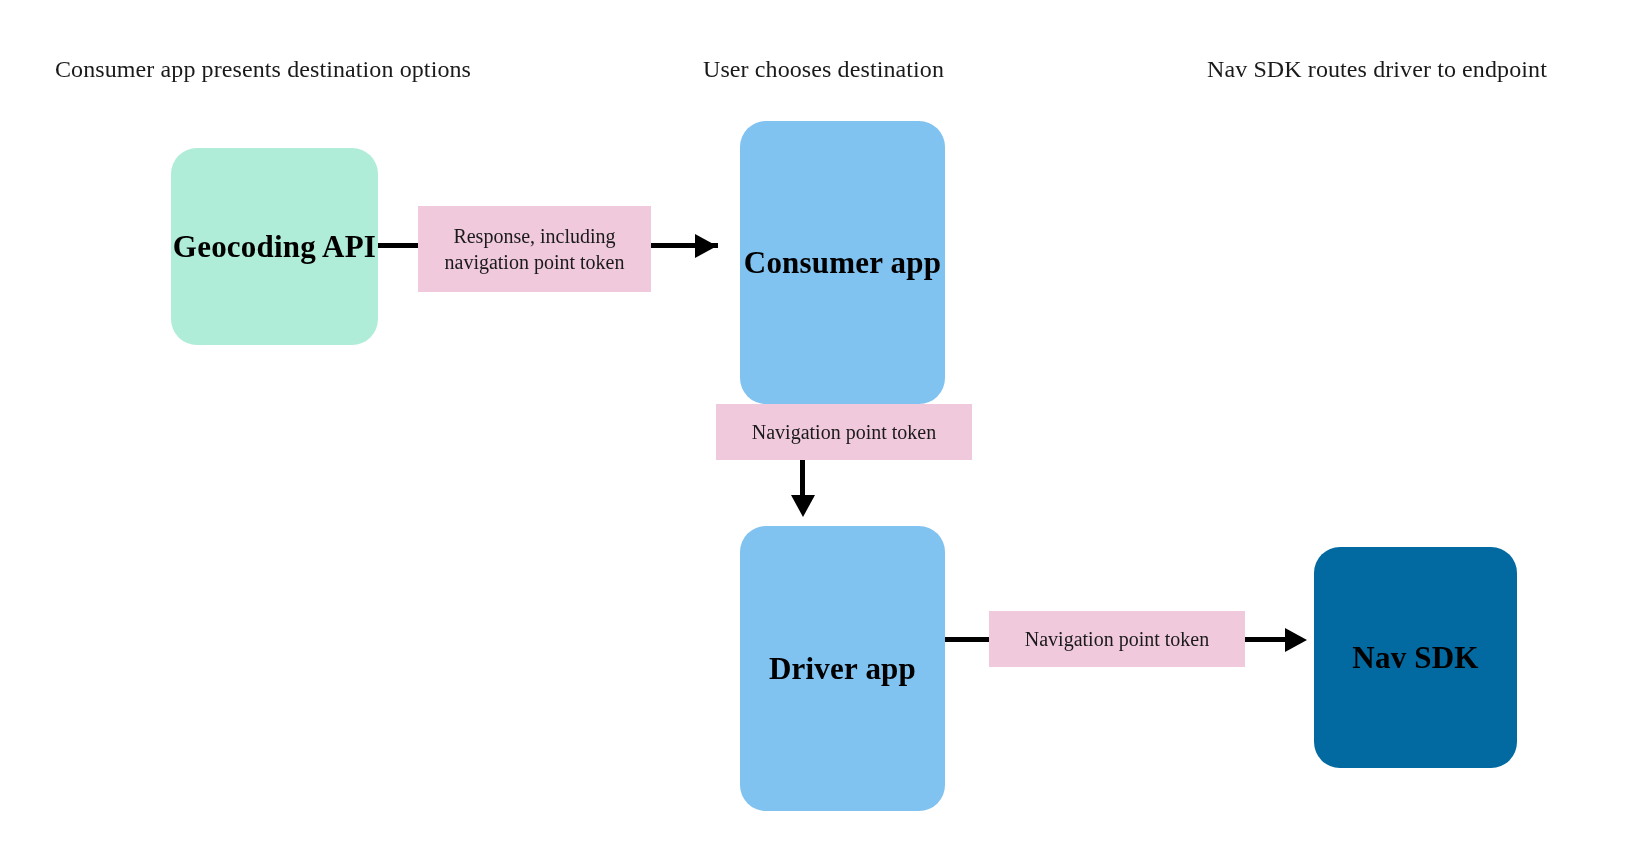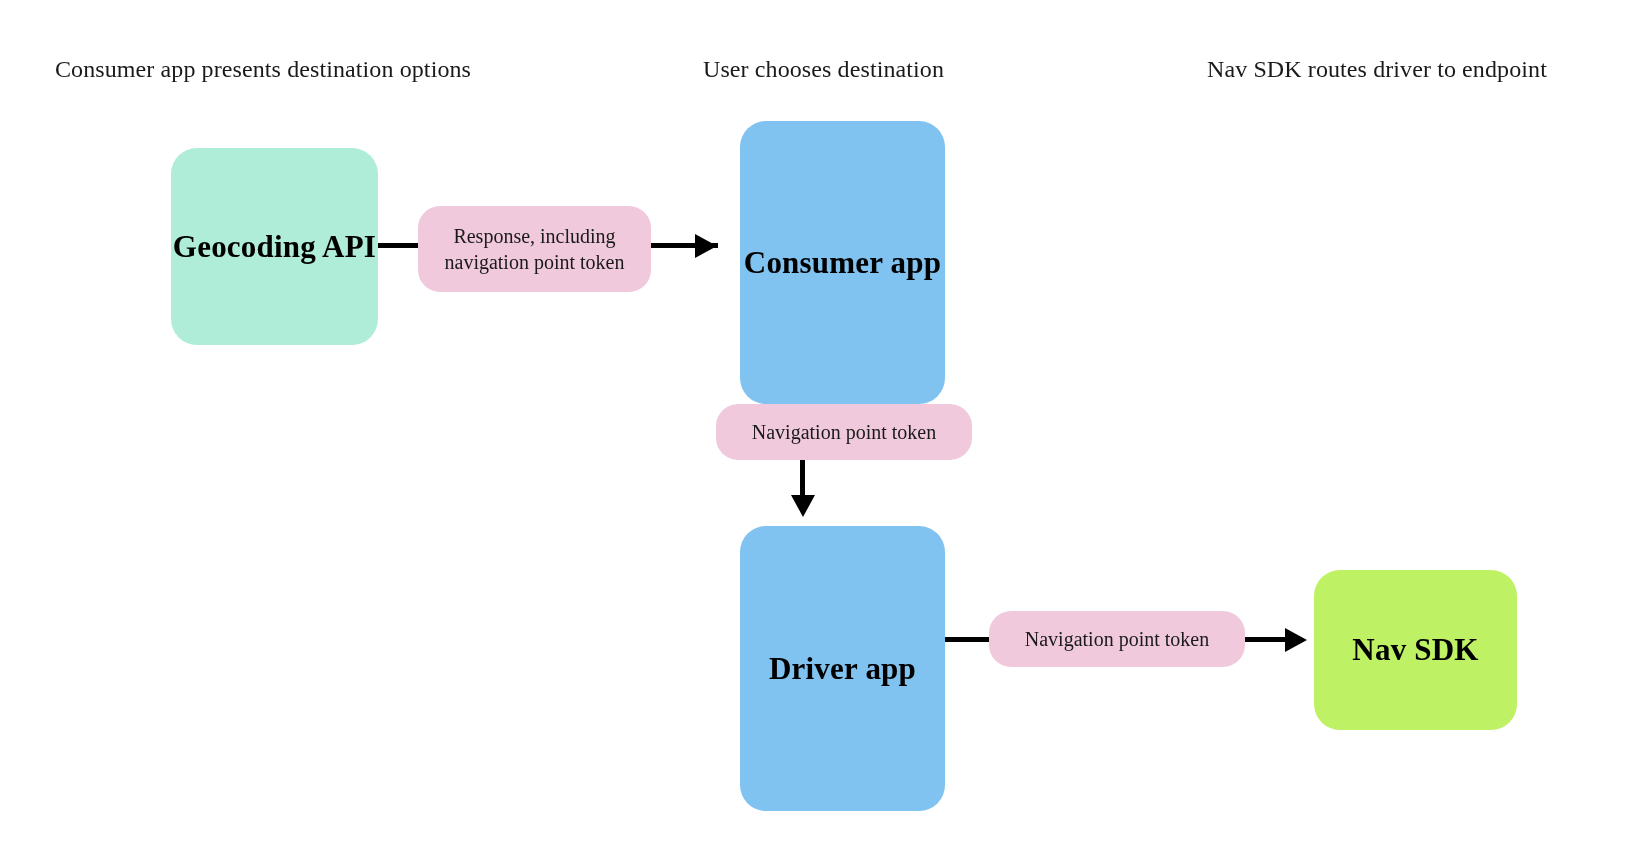--- a/index.html
+++ b/index.html
@@ -60,40 +60,39 @@
     width: 205px; height: 283px;
     background: #80c2f0;
     margin-top: 8px;
   }
   #node-driver {
     left: 740px; top: 526px;
     width: 205px; height: 285px;
     background: #80c2f0;
   }
   #node-navsdk {
-    left: 1314px; top: 570px;
-    width: 203px; height: 160px;
-    background: #bef264;
+    left: 1314px; top: 547px;
+    width: 203px; height: 221px;
+    background: #0369a1;
   }
 
   
   .edge-label {
     position: absolute;
     box-sizing: border-box;
     background: #f0c9dc;
     color: #1a1a1a;
     display: flex;
     align-items: center;
     justify-content: center;
     text-align: center;
     font-size: 20px;
     line-height: 26px;
     z-index: 4;
     padding: 4px 8px;
-    border-radius: 22px;
   }
   #lbl-response {
     left: 418px; top: 206px;
     width: 233px; height: 86px;
   }
   #lbl-nav-token-1 {
     left: 716px; top: 404px;
     width: 256px; height: 56px;
     white-space: nowrap;
   }

